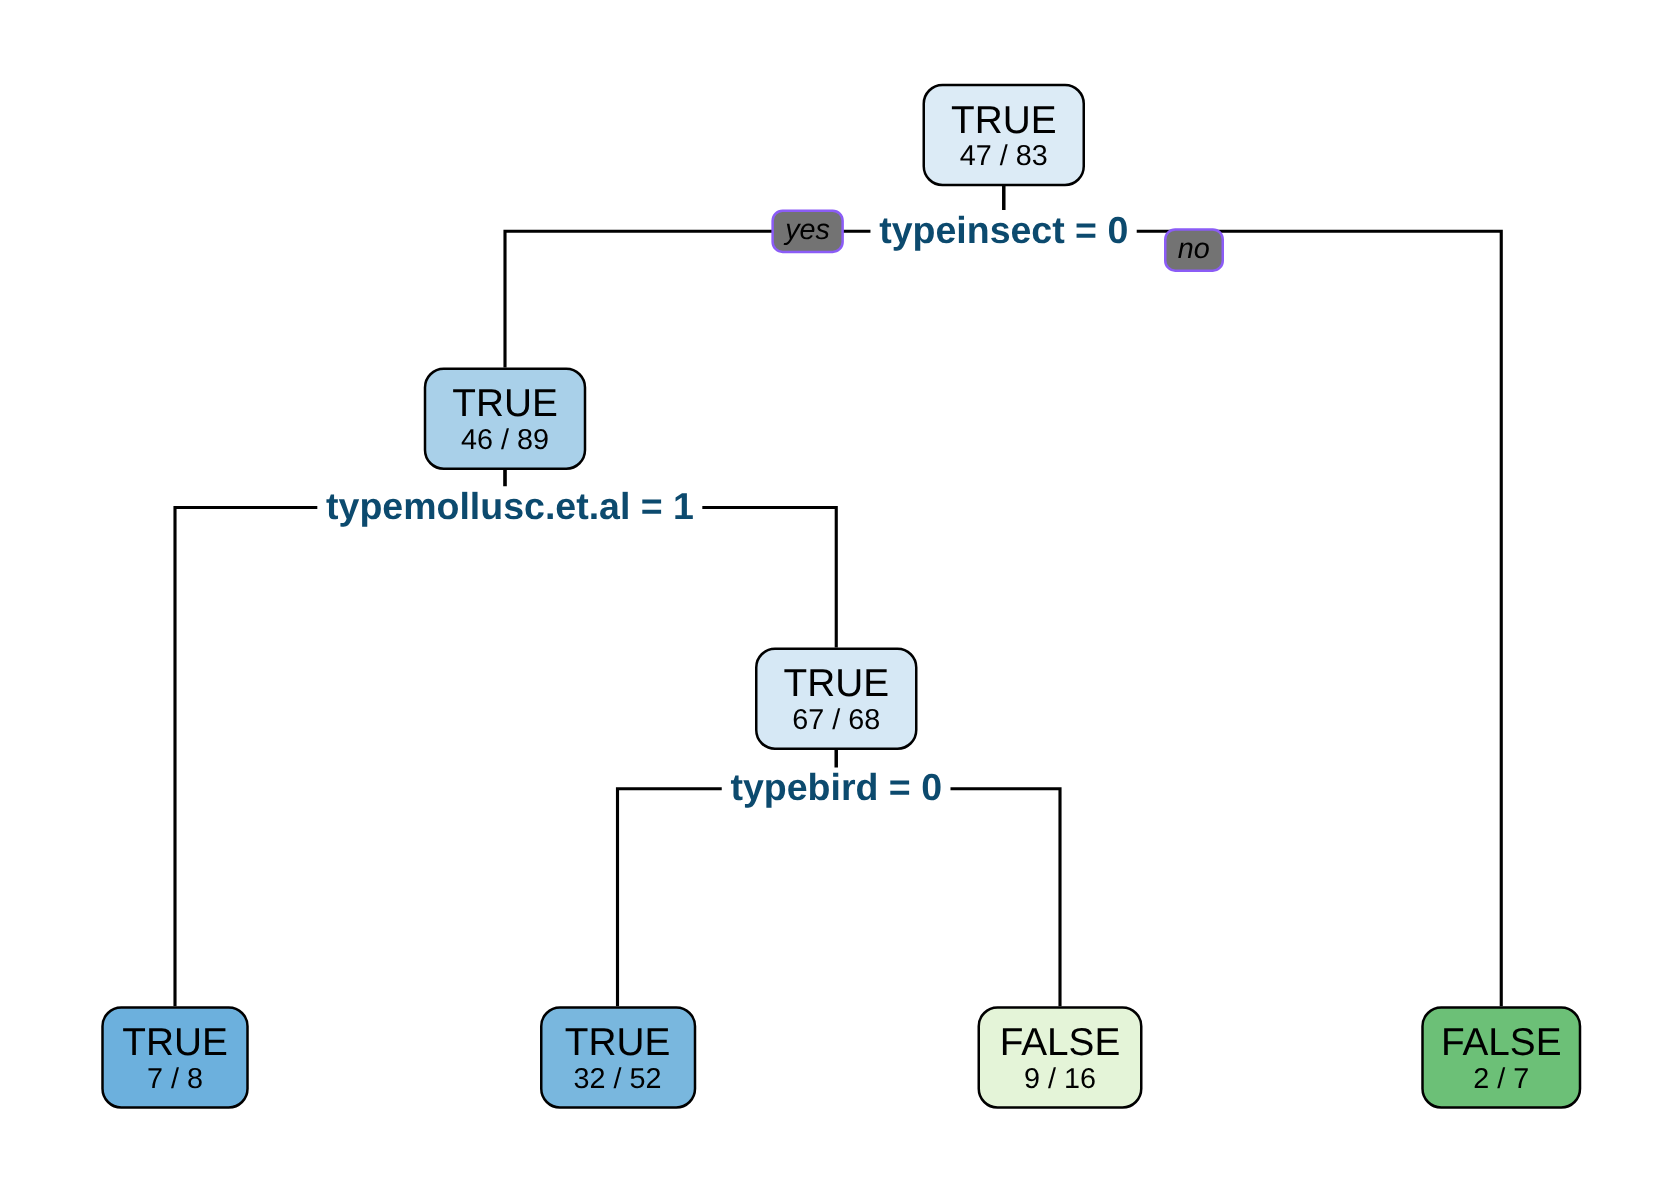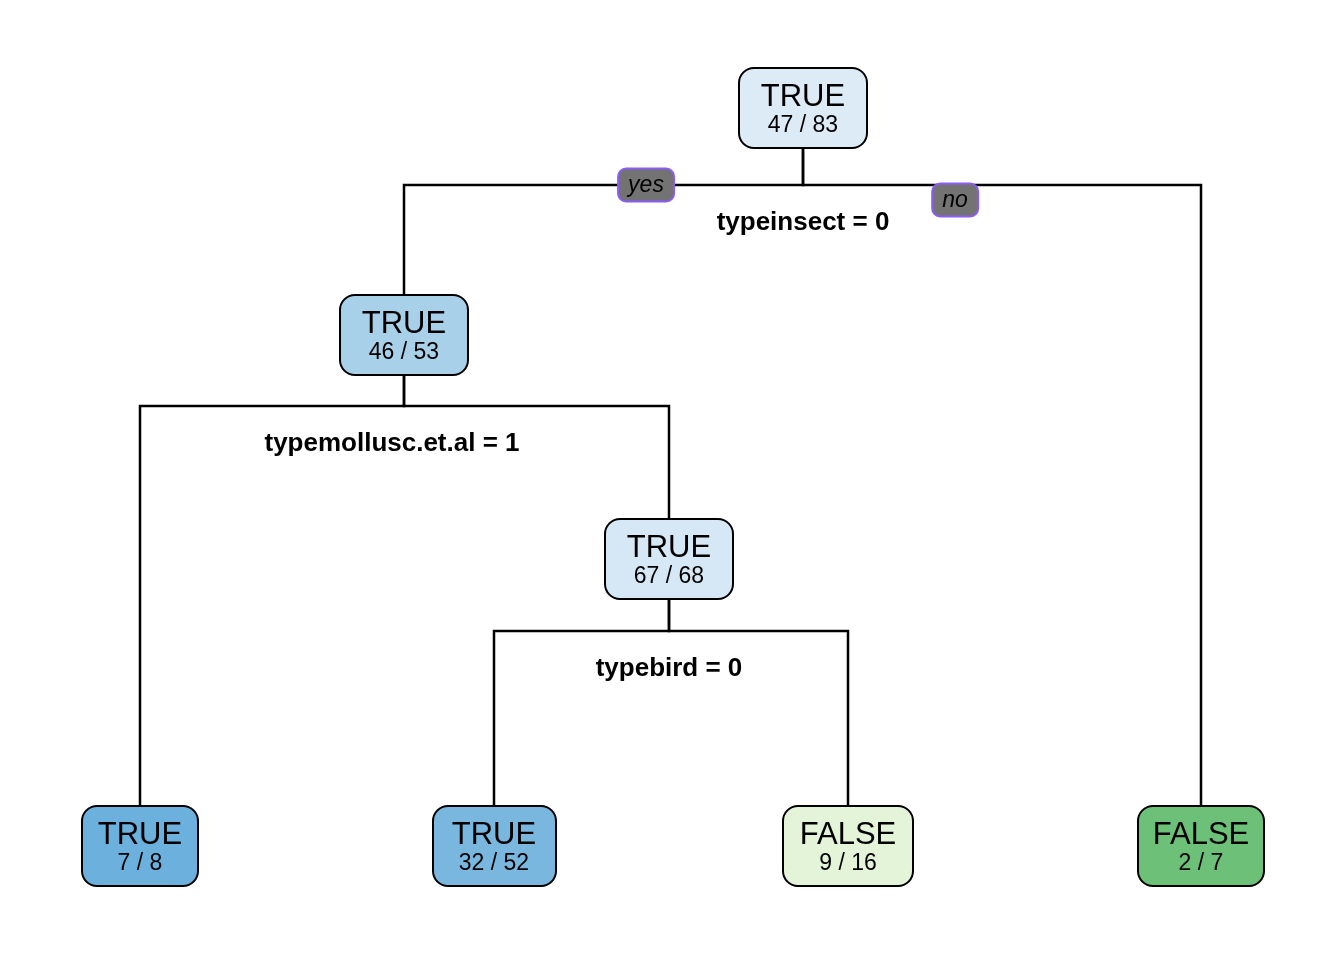--- a/index.html
+++ b/index.html
@@ -44,29 +44,28 @@
   .node-class {
     font-size: 31px;
     letter-spacing: 0px;
   }
   .node-stats {
     font-size: 23px;
     letter-spacing: 0px;
   }
   .split-label {
     position: absolute;
-    font-size: 26px;
+    font-size: 30px;
     font-weight: bold;
-    color: #000000;
+    color: #0c4a6e;
     white-space: nowrap;
     background: #ffffff;
     padding: 0 7px;
     z-index: 4;
     transform: translate(-50%, -50%);
-    margin-top: 36px;
   }
   .yesno-label {
     position: absolute;
     font-size: 23px;
     font-style: italic;
     color: #000000;
     white-space: nowrap;
     background: #737373;
     border: 2px solid #8b5cf6;
     border-radius: 9px;
@@ -91,21 +90,21 @@
       </g>
   </svg>
 
   <div id="nodes-group">
       <div class="tree-node" style="left: 738px; top: 67px; width: 130px; height: 82px; background: rgb(220, 235, 246);">
         <div class="node-class">TRUE</div>
         <div class="node-stats">47 / 83</div>
       </div>
       <div class="tree-node" style="left: 339px; top: 294px; width: 130px; height: 82px; background: rgb(169, 208, 233);">
         <div class="node-class">TRUE</div>
-        <div class="node-stats">46 / 53</div>
+        <div class="node-stats">46 / 89</div>
       </div>
       <div class="tree-node" style="left: 604px; top: 518px; width: 130px; height: 82px; background: rgb(214, 232, 245);">
         <div class="node-class">TRUE</div>
         <div class="node-stats">67 / 68</div>
       </div>
       <div class="tree-node" style="left: 81px; top: 805px; width: 118px; height: 82px; background: rgb(108, 176, 221);">
         <div class="node-class">TRUE</div>
         <div class="node-stats">7 / 8</div>
       </div>
       <div class="tree-node" style="left: 431.5px; top: 805px; width: 125px; height: 82px; background: rgb(121, 183, 222);">
@@ -118,17 +117,17 @@
       </div>
       <div class="tree-node" style="left: 1137px; top: 805px; width: 128px; height: 82px; background: rgb(108, 192, 119);">
         <div class="node-class">FALSE</div>
         <div class="node-stats">2 / 7</div>
       </div>
     </div>
   <div id="splits-group">
       <div class="split-label" style="left: 803px; top: 185px;">typeinsect = 0</div>
       <div class="yesno-label" style="left: 646px; top: 185px;">yes</div>
       <div class="yesno-label" style="left: 955px; top: 200px;">no</div>
-      <div class="split-label" style="left: 392px; top: 406px;">typemollusc.et.al = 1</div>
+      <div class="split-label" style="left: 408px; top: 406px;">typemollusc.et.al = 1</div>
       <div class="split-label" style="left: 669px; top: 631px; text-align: right;">typebird = 0</div>
     </div>
 
 </div>
 
 </body></html>

